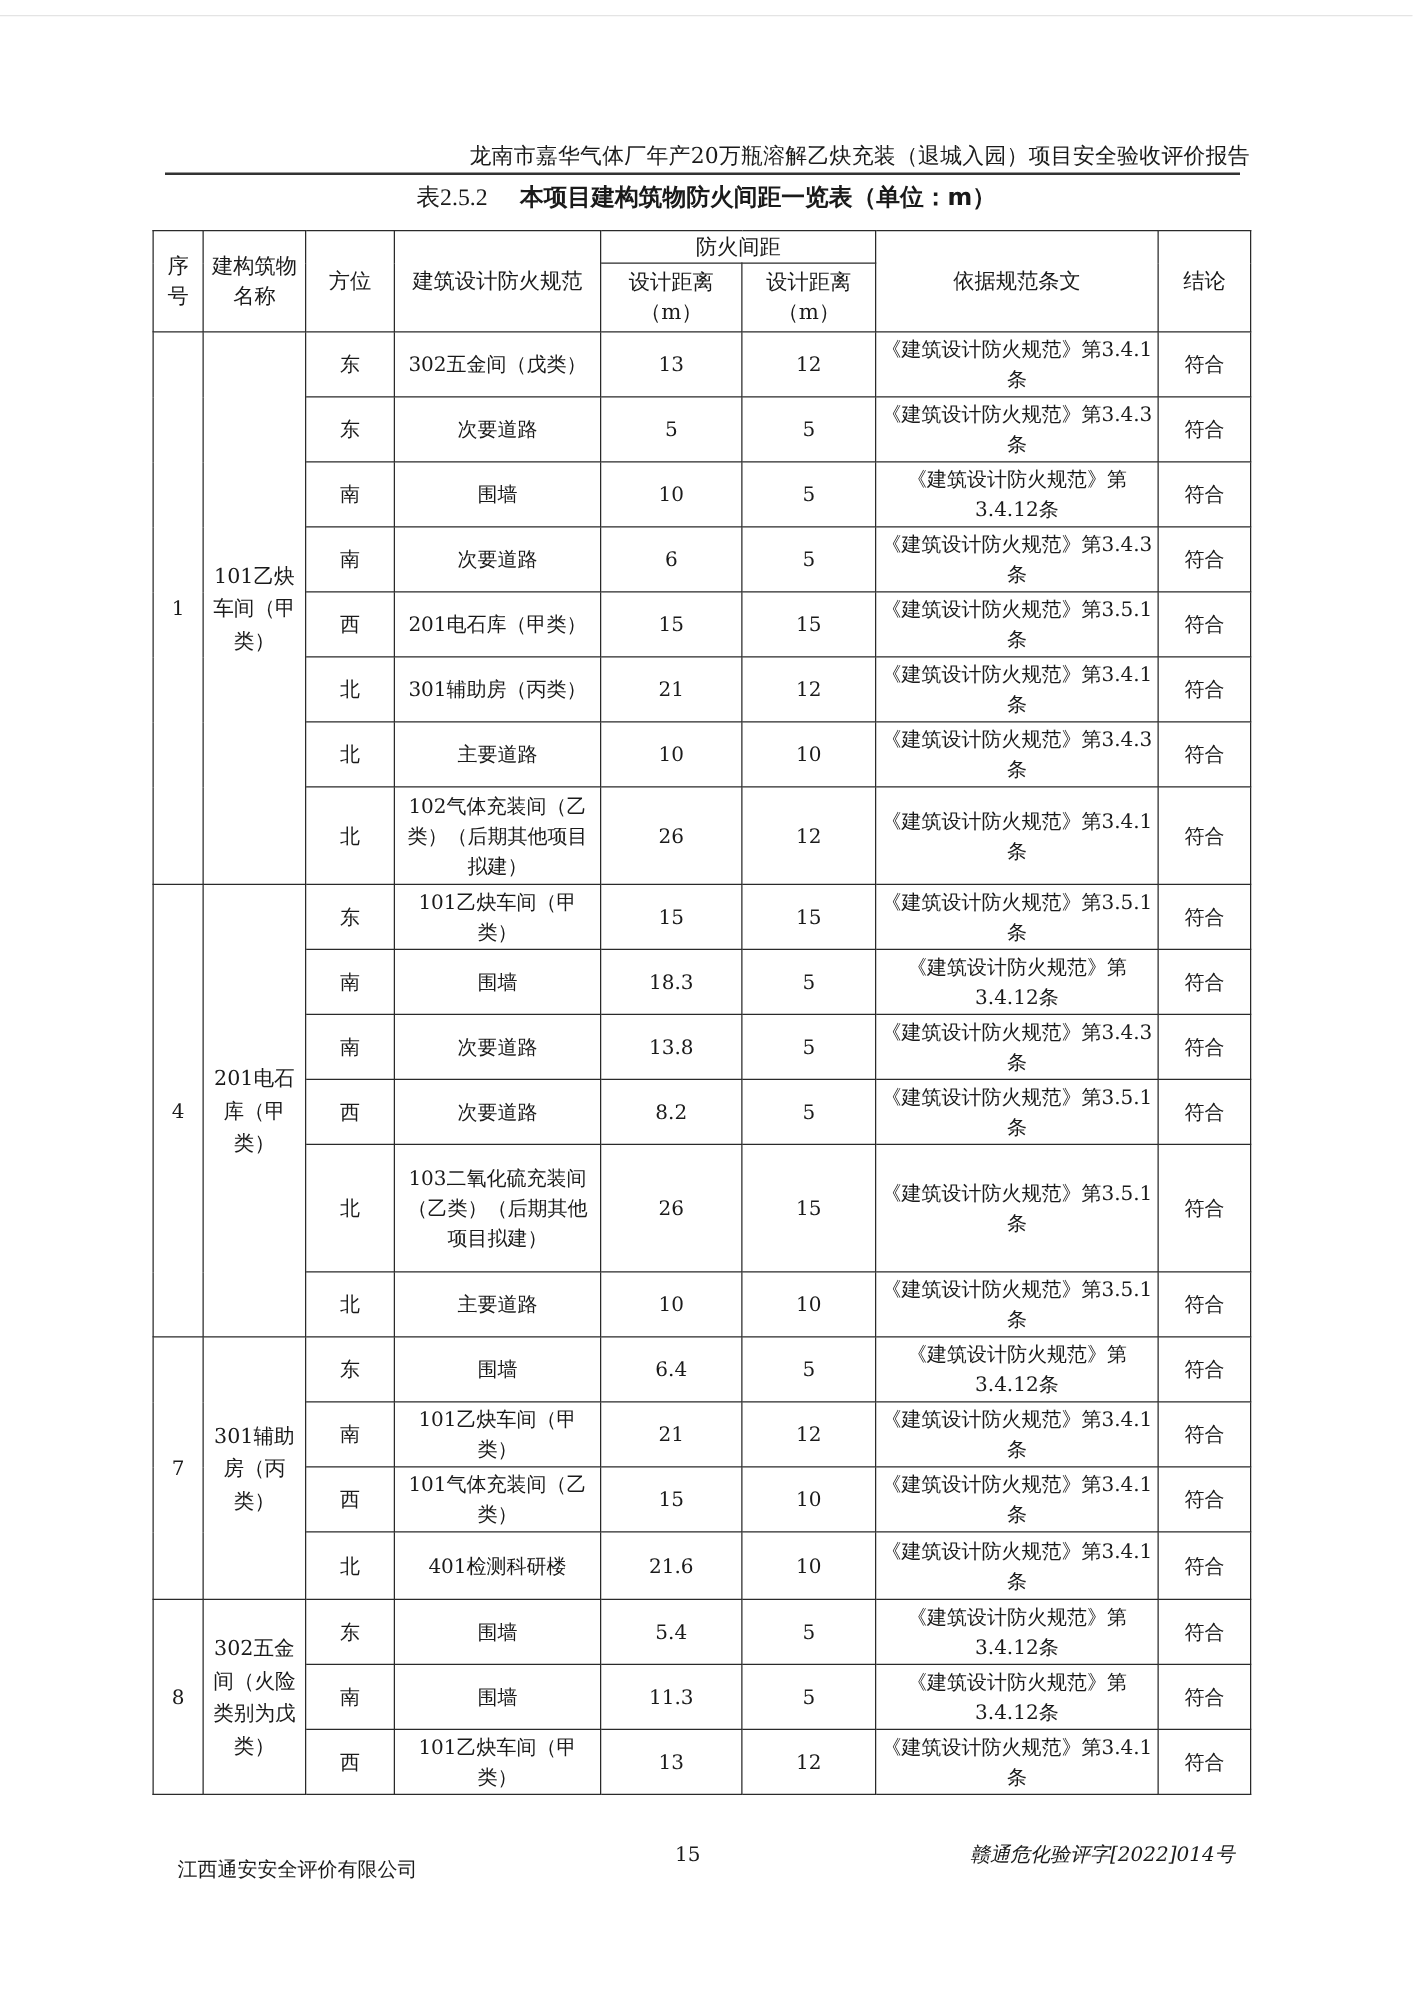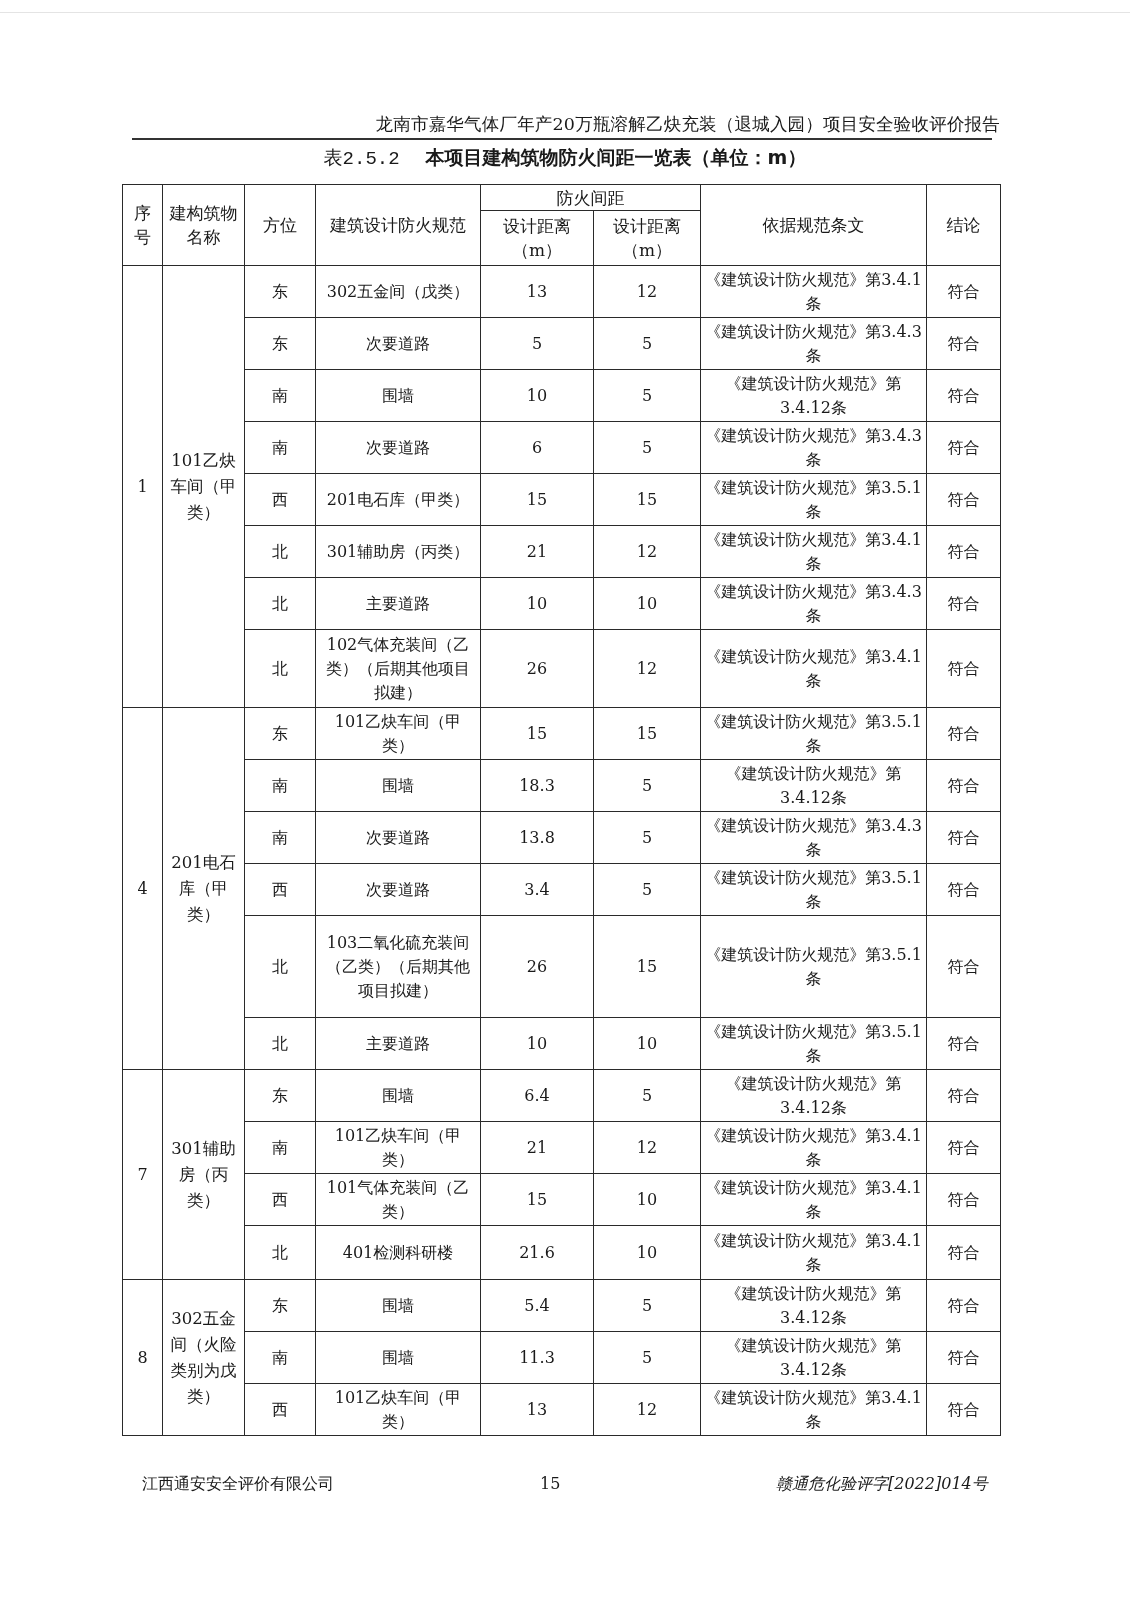--- a/index.html
+++ b/index.html
@@ -4,31 +4,31 @@
 <style>
   html, body { margin:0; padding:0; background:#ffffff; }
   body { width:1130px; height:1600px; position:relative; overflow:hidden;
          font-family:"DejaVu Serif","Liberation Serif",serif; color:#1a1a1a; }
   .top-rule { position:absolute; left:0; top:12px; width:1130px; height:1px; background:#e4e4e4; }
   .running-header { position:absolute; left:122px; width:878px; top:112px; text-align:right;
          font-size:17.5px; letter-spacing:0.2px; }
   .header-rule { position:absolute; left:132px; width:860px; top:138px; height:2px; background:#333; }
   .table-title { position:absolute; left:0; width:1130px; top:145px; text-align:center;
          font-family:"DejaVu Sans","Liberation Sans",sans-serif; font-weight:bold; font-size:19px; }
-  .table-title .num { font-family:Liberation Mono, monospace; font-weight:normal; margin-right:26px; }
+  .table-title .num { font-family:Liberation Serif, serif; font-weight:normal; margin-right:26px; }
   table { position:absolute; left:122px; top:184px; border-collapse:collapse; table-layout:fixed;
           width:878px; font-size:16px;border-radius:29px; }
   td, th { border:1px solid #2a2a2a; text-align:center; vertical-align:middle; padding:0 3px;
            font-weight:normal; line-height:24px; }
   th { font-size:17px; }
   .c-seq{width:40px}.c-name{width:82px}.c-dir{width:71px}.c-tgt{width:165px}
   .c-des{width:113px}.c-req{width:107px}.c-ref{width:226px}.c-con{width:74px}
   .cell-name { line-height:26px; font-size:16.5px; }
   .footer { position:absolute; top:1474px; font-size:16px; }
-  .f-left { left:142px; } .f-mid { left:540px; } .f-right { left:776px;font-style:italic; }
+  .f-left { left:142px;margin-top:12px; } .f-mid { left:540px; } .f-right { left:776px;font-style:italic; }
 </style>
 </head>
 <body>
 
 <div class="top-rule"></div>
 <div class="running-header">龙南市嘉华气体厂年产20万瓶溶解乙炔充装（退城入园）项目安全验收评价报告</div>
 <div class="header-rule"></div>
 <div class="table-title">
   <span class="num">表2.5.2</span><span>本项目建构筑物防火间距一览表（单位：m）</span>
 </div>
@@ -148,21 +148,21 @@
         <td>南</td>
         <td>次要道路</td>
         <td>13.8</td>
         <td>5</td>
         <td>《建筑设计防火规范》第3.4.3条</td>
         <td>符合</td>
       </tr>
       <tr style="height: 52px;">
         <td>西</td>
         <td>次要道路</td>
-        <td>3.4</td>
+        <td>8.2</td>
         <td>5</td>
         <td>《建筑设计防火规范》第3.5.1条</td>
         <td>符合</td>
       </tr>
       <tr style="height: 102px;">
         <td>北</td>
         <td>103二氧化硫充装间（乙类）（后期其他项目拟建）</td>
         <td>26</td>
         <td>15</td>
         <td>《建筑设计防火规范》第3.5.1条</td>

